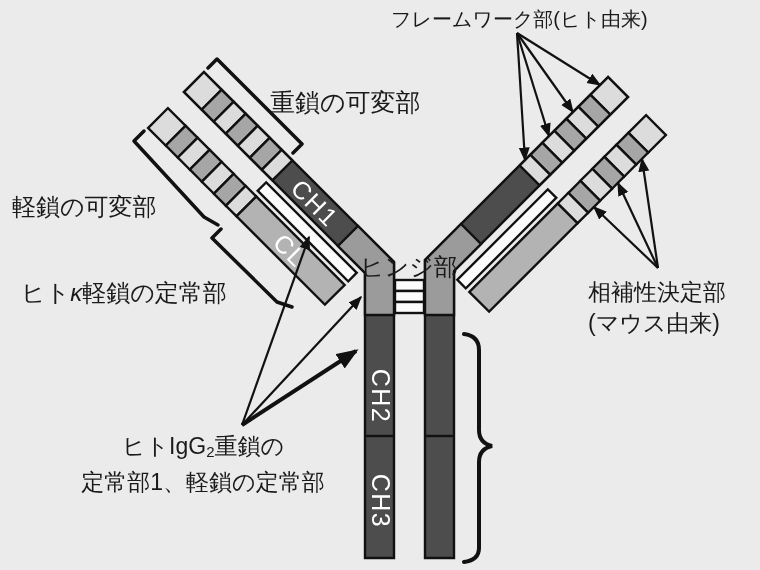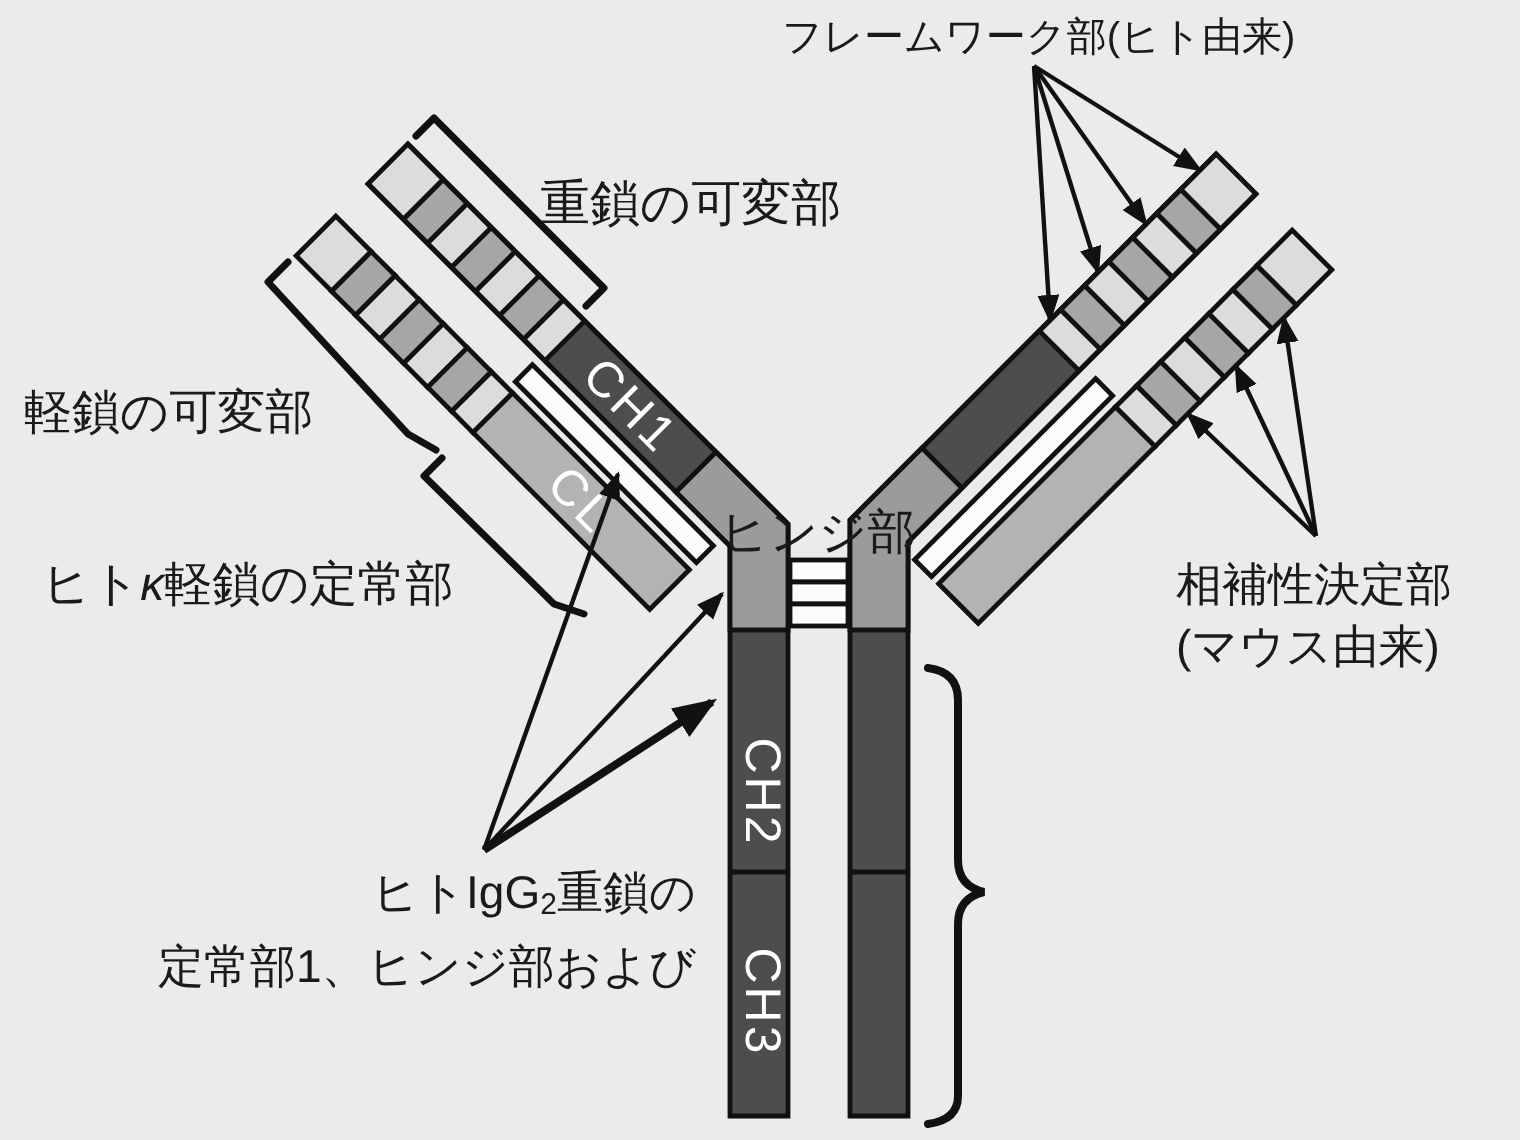--- a/index.html
+++ b/index.html
@@ -7,21 +7,21 @@
   .stage{position:relative;width:760px;height:570px;
          font-family:"Liberation Sans","DejaVu Sans",sans-serif;background:var(--background,#ebebeb);}
   .stage > svg{position:absolute;left:0;top:0;}
   .lbl{position:absolute;color:var(--text-black,#1a1a1a);font-size:24px;white-space:nowrap;line-height:1.25;}
   .lbl-framework{left:391px;top:7px;font-size:20px;}
   .lbl-heavyvar{left:270px;top:71px;font-size:25px;margin-top:16px;}
   .lbl-lightvar{left:12px;top:192px;text-align:center;}
   .lbl-kappa{left:21px;top:278px;}
   .lbl-hinge{left:360px;top:252px;}
   .lbl-cdr{left:588px;top:277px;font-size:23px;line-height:31px;}
-  .lbl-igg2{left:58px;top:431px;width:290px;text-align:right;font-size:23px;line-height:30px;white-space:nowrap;}
+  .lbl-igg2{left:58px;top:431px;width:290px;text-align:center;font-size:23px;line-height:30px;white-space:nowrap;}
   .lbl-igg4{left:504px;top:421px;font-size:23px;line-height:30px;}
   .kappa-char{font-style:italic;}
   .sub{font-size:15px;vertical-align:-3px;}
   
   .outline{stroke:var(--line-black,#111);stroke-width:2.4;}
   .dark{fill:var(--heavy-constant-dark,#4d4d4d);}
   .hingefill{fill:var(--hinge-gray,#9b9b9b);}
   .fr{fill:var(--framework-segment,#dcdcdc);}
   .cdr{fill:var(--cdr-segment,#a6a6a6);}
   .cl{fill:var(--light-constant-gray,#b3b3b3);}
@@ -150,17 +150,17 @@
 
   <div class="lbl lbl-hinge">ヒンジ部</div>
 
   <div class="lbl lbl-cdr">
     <div>相補性決定部</div>
     <div>(マウス由来)</div>
   </div>
 
   <div class="lbl lbl-igg2">
     <div><span>ヒトIgG</span><span class="sub">2</span><span>重鎖の</span></div>
-    <div>定常部1、ヒンジ部および</div>
+    <div>定常部1、軽鎖の定常部</div>
   </div>
 
 
 </div>
 
 </body></html>

